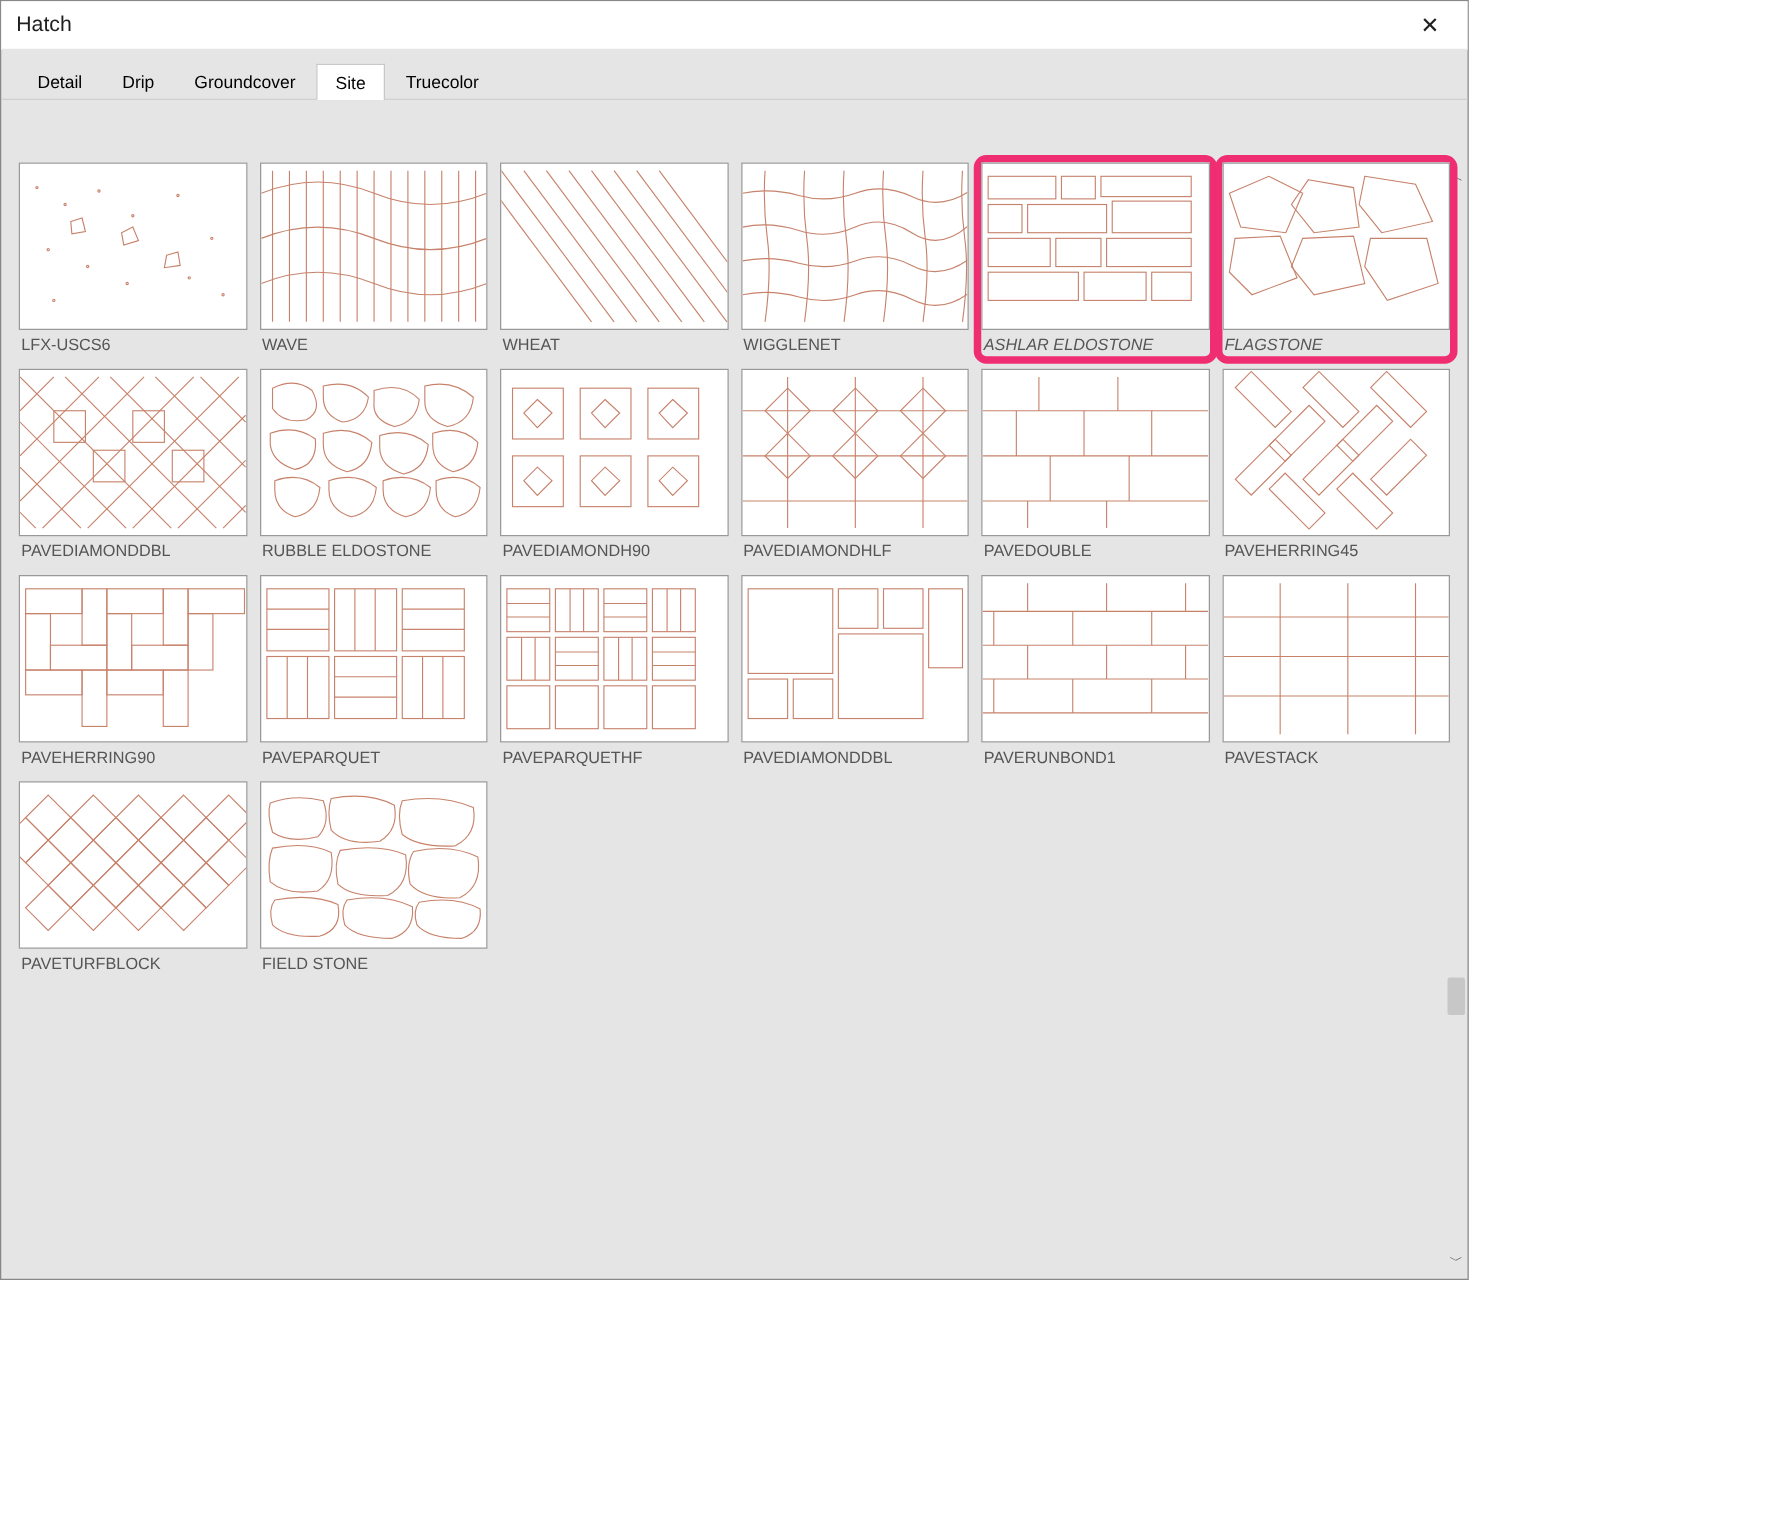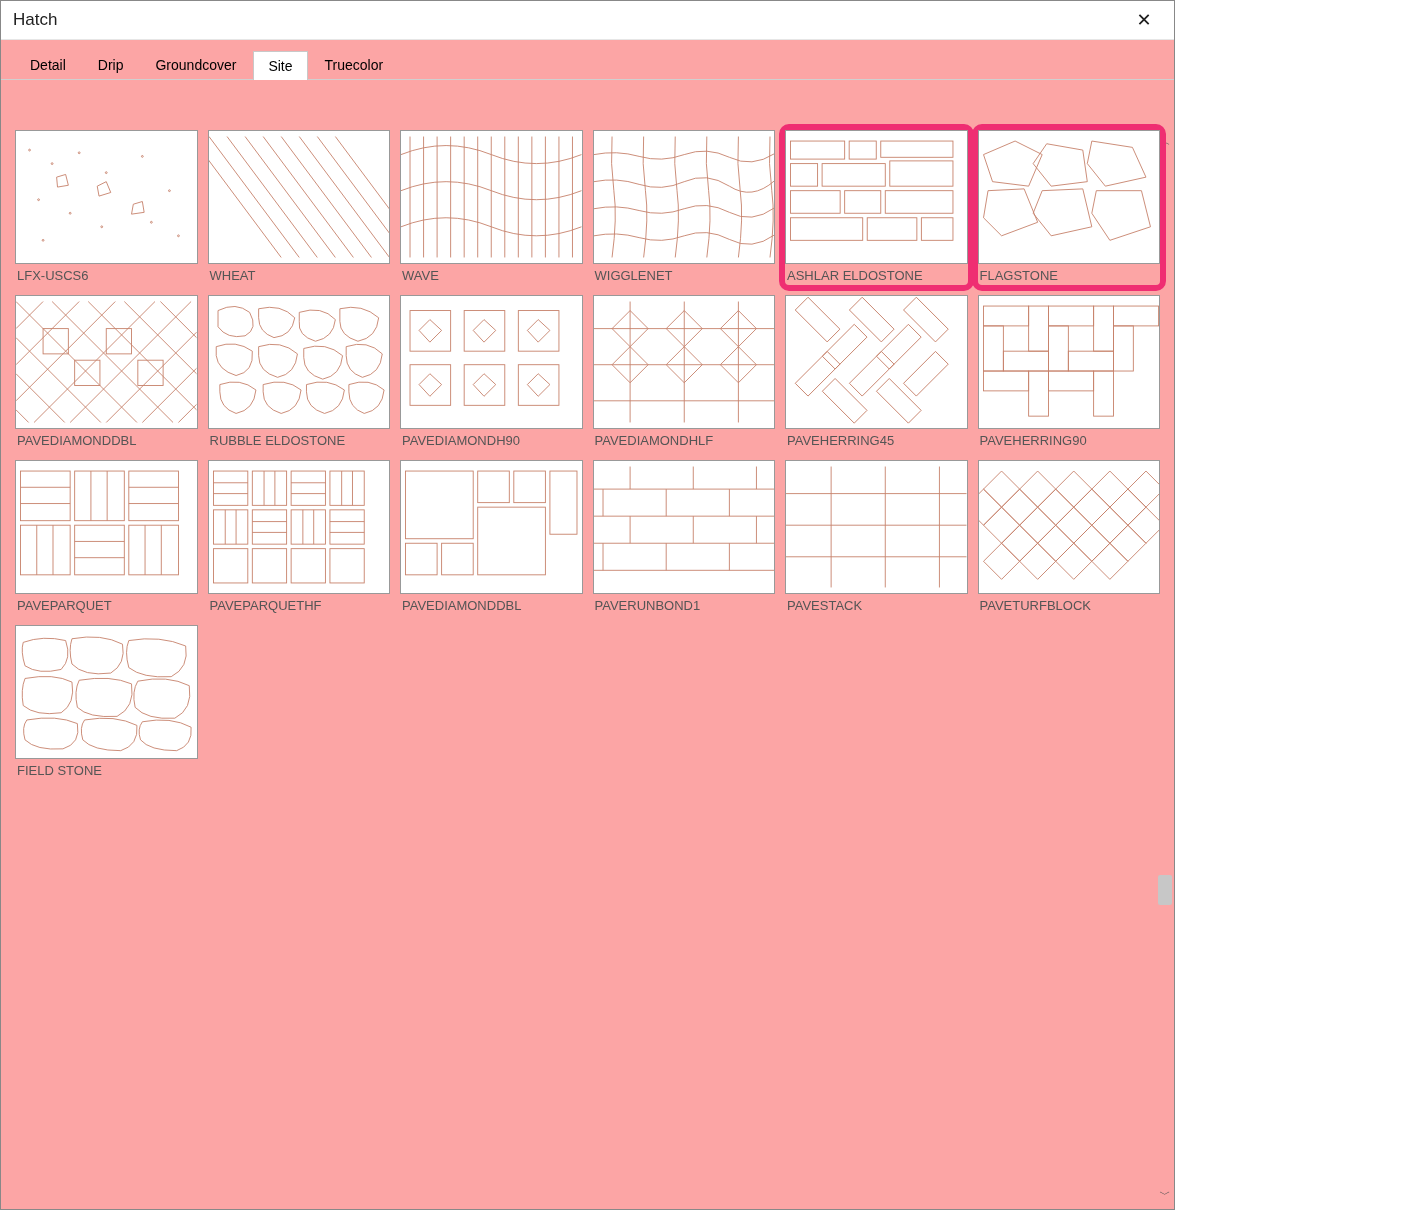--- a/index.html
+++ b/index.html
@@ -5,23 +5,23 @@
   * { box-sizing: border-box; }
   body {
     margin: 0;
     font-family: "Segoe UI", Tahoma, sans-serif;
     font-size: 14px;
     color: #202020;
     background: #fff;
   }
   .window {
     width: 1175px;
-    height: 1210px;
+    height: 1024px;
     border: 1px solid #888;
-    background: #fca5a5;
+    background: #e5e5e5;
     display: flex;
     flex-direction: column;
     position: relative;
   }
   .titlebar {
     display: flex;
     justify-content: space-between;
     align-items: center;
     background: #fff;
     padding: 6px 10px 6px 12px;
@@ -79,20 +79,21 @@
     height: 134px;
     overflow: hidden;
     cursor: pointer;
     position: relative;
   }
   .cell.highlighted {
     
     outline: 6px solid #ef2e72;
     outline-offset: 0;
     border-radius: 4px;
+    font-style: italic;
   }
   .label {
     font-size: 13px;
     color: #555;
     padding: 4px 2px 2px 2px;
     white-space: nowrap;
     overflow: hidden;
   }
   .scroll-arrow {
     position: absolute;
@@ -161,36 +162,36 @@
           <div class="swatch">
             <svg viewBox="0 0 200 134">
               <use href="#uscs6"></use>
             </svg>
           </div>
           <div class="label">LFX-USCS6</div>
         </div>
         <div class="cell">
           <div class="swatch">
             <svg viewBox="0 0 200 134">
+              <use href="#wave"></use>
+            </svg>
+          </div>
+          <div class="label">WAVE</div>
+        </div>
+        <div class="cell">
+          <div class="swatch">
+            <svg viewBox="0 0 200 134">
               <use href="#wheat"></use>
             </svg>
           </div>
           <div class="label">WHEAT</div>
         </div>
         <div class="cell">
           <div class="swatch">
             <svg viewBox="0 0 200 134">
-              <use href="#wave"></use>
-            </svg>
-          </div>
-          <div class="label">WAVE</div>
-        </div>
-        <div class="cell">
-          <div class="swatch">
-            <svg viewBox="0 0 200 134">
               <use href="#wigglenet"></use>
             </svg>
           </div>
           <div class="label">WIGGLENET</div>
         </div>
         <div class="cell highlighted">
           <div class="swatch">
             <svg viewBox="0 0 200 134">
               <use href="#ashlar"></use>
             </svg>
@@ -229,20 +230,28 @@
           </div>
           <div class="label">PAVEDIAMONDH90</div>
         </div>
         <div class="cell">
           <div class="swatch">
             <svg viewBox="0 0 200 134">
               <use href="#diamondhlf"></use>
             </svg>
           </div>
           <div class="label">PAVEDIAMONDHLF</div>
+        </div>
+        <div class="cell">
+          <div class="swatch">
+            <svg viewBox="0 0 200 134">
+              <use href="#pavedouble"></use>
+            </svg>
+          </div>
+          <div class="label">PAVEDOUBLE</div>
         </div>
         <div class="cell">
           <div class="swatch">
             <svg viewBox="0 0 200 134">
               <use href="#herring45"></use>
             </svg>
           </div>
           <div class="label">PAVEHERRING45</div>
         </div>
         <div class="cell">

